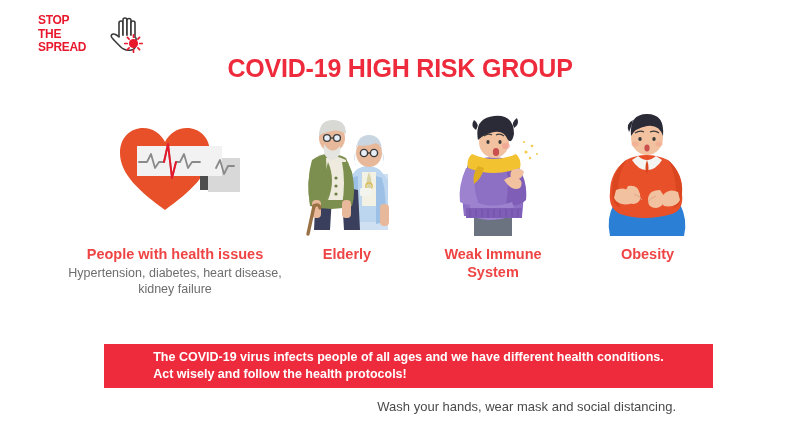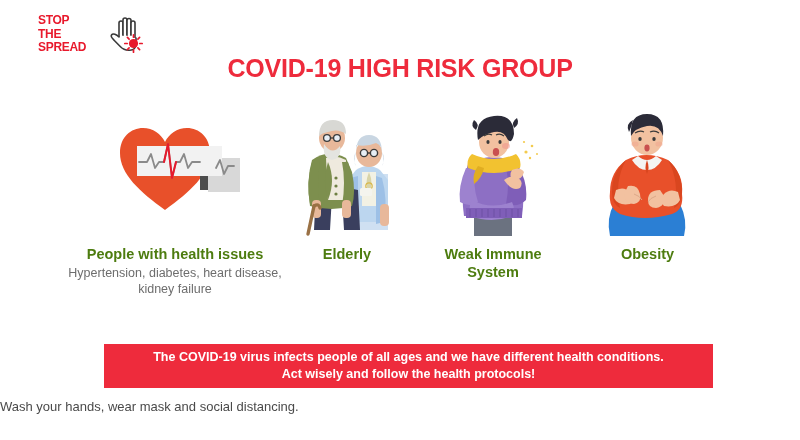--- a/index.html
+++ b/index.html
@@ -27,21 +27,21 @@
     position:absolute;left:0;top:54px;width:800px;
     text-align:center;color:#ee2b3c;
     font-size:25px;font-weight:bold;letter-spacing:-0.2px;
   }
 
   
   .cols{position:absolute;left:0;top:108px;width:800px;height:220px;}
   .col{position:absolute;top:0;text-align:center;}
   .col .art{position:relative;margin:0 auto;}
   .col h3{
-    margin:0;color:#4d7c0f;font-size:14.5px;font-weight:bold;line-height:18px;
+    margin:0;color:#ef4444;font-size:14.5px;font-weight:bold;line-height:18px;
   }
   .col p{
     margin:2px 0 0 0;color:#6d6d6d;font-size:12.5px;line-height:16px;
   }
   
   #col-health{left:60px;width:230px;}
   #col-health .txt{position:absolute;top:137px;left:0;width:230px;}
   #col-elderly{left:272px;width:150px;}
   #col-elderly .txt{position:absolute;top:137px;left:0;width:150px;}
   #col-immune{left:418px;width:150px;}
@@ -50,24 +50,24 @@
   #col-obesity .txt{position:absolute;top:137px;left:0;width:165px;}
 
   
   .banner{
     position:absolute;left:104px;top:344px;width:609px;height:44px;
     background:#ee2b3c;
     display:flex;align-items:center;justify-content:center;
   }
   .banner-text{
     color:#ffffff;font-size:12.5px;font-weight:bold;line-height:17px;
-    text-align:center;padding:0 12px;
+    text-align:left;padding:0 12px;
   }
   .footer{
-    position:absolute;left:0;top:399px;width:676px;text-align:left;
+    position:absolute;left:0;top:399px;width:676px;text-align:right;
     color:#4a4a4a;font-size:13px;
   }
   svg{display:block;overflow:visible;}
 </style>
 </head>
 <body>
 
 <div class="canvas">
 
   <div class="logo">

